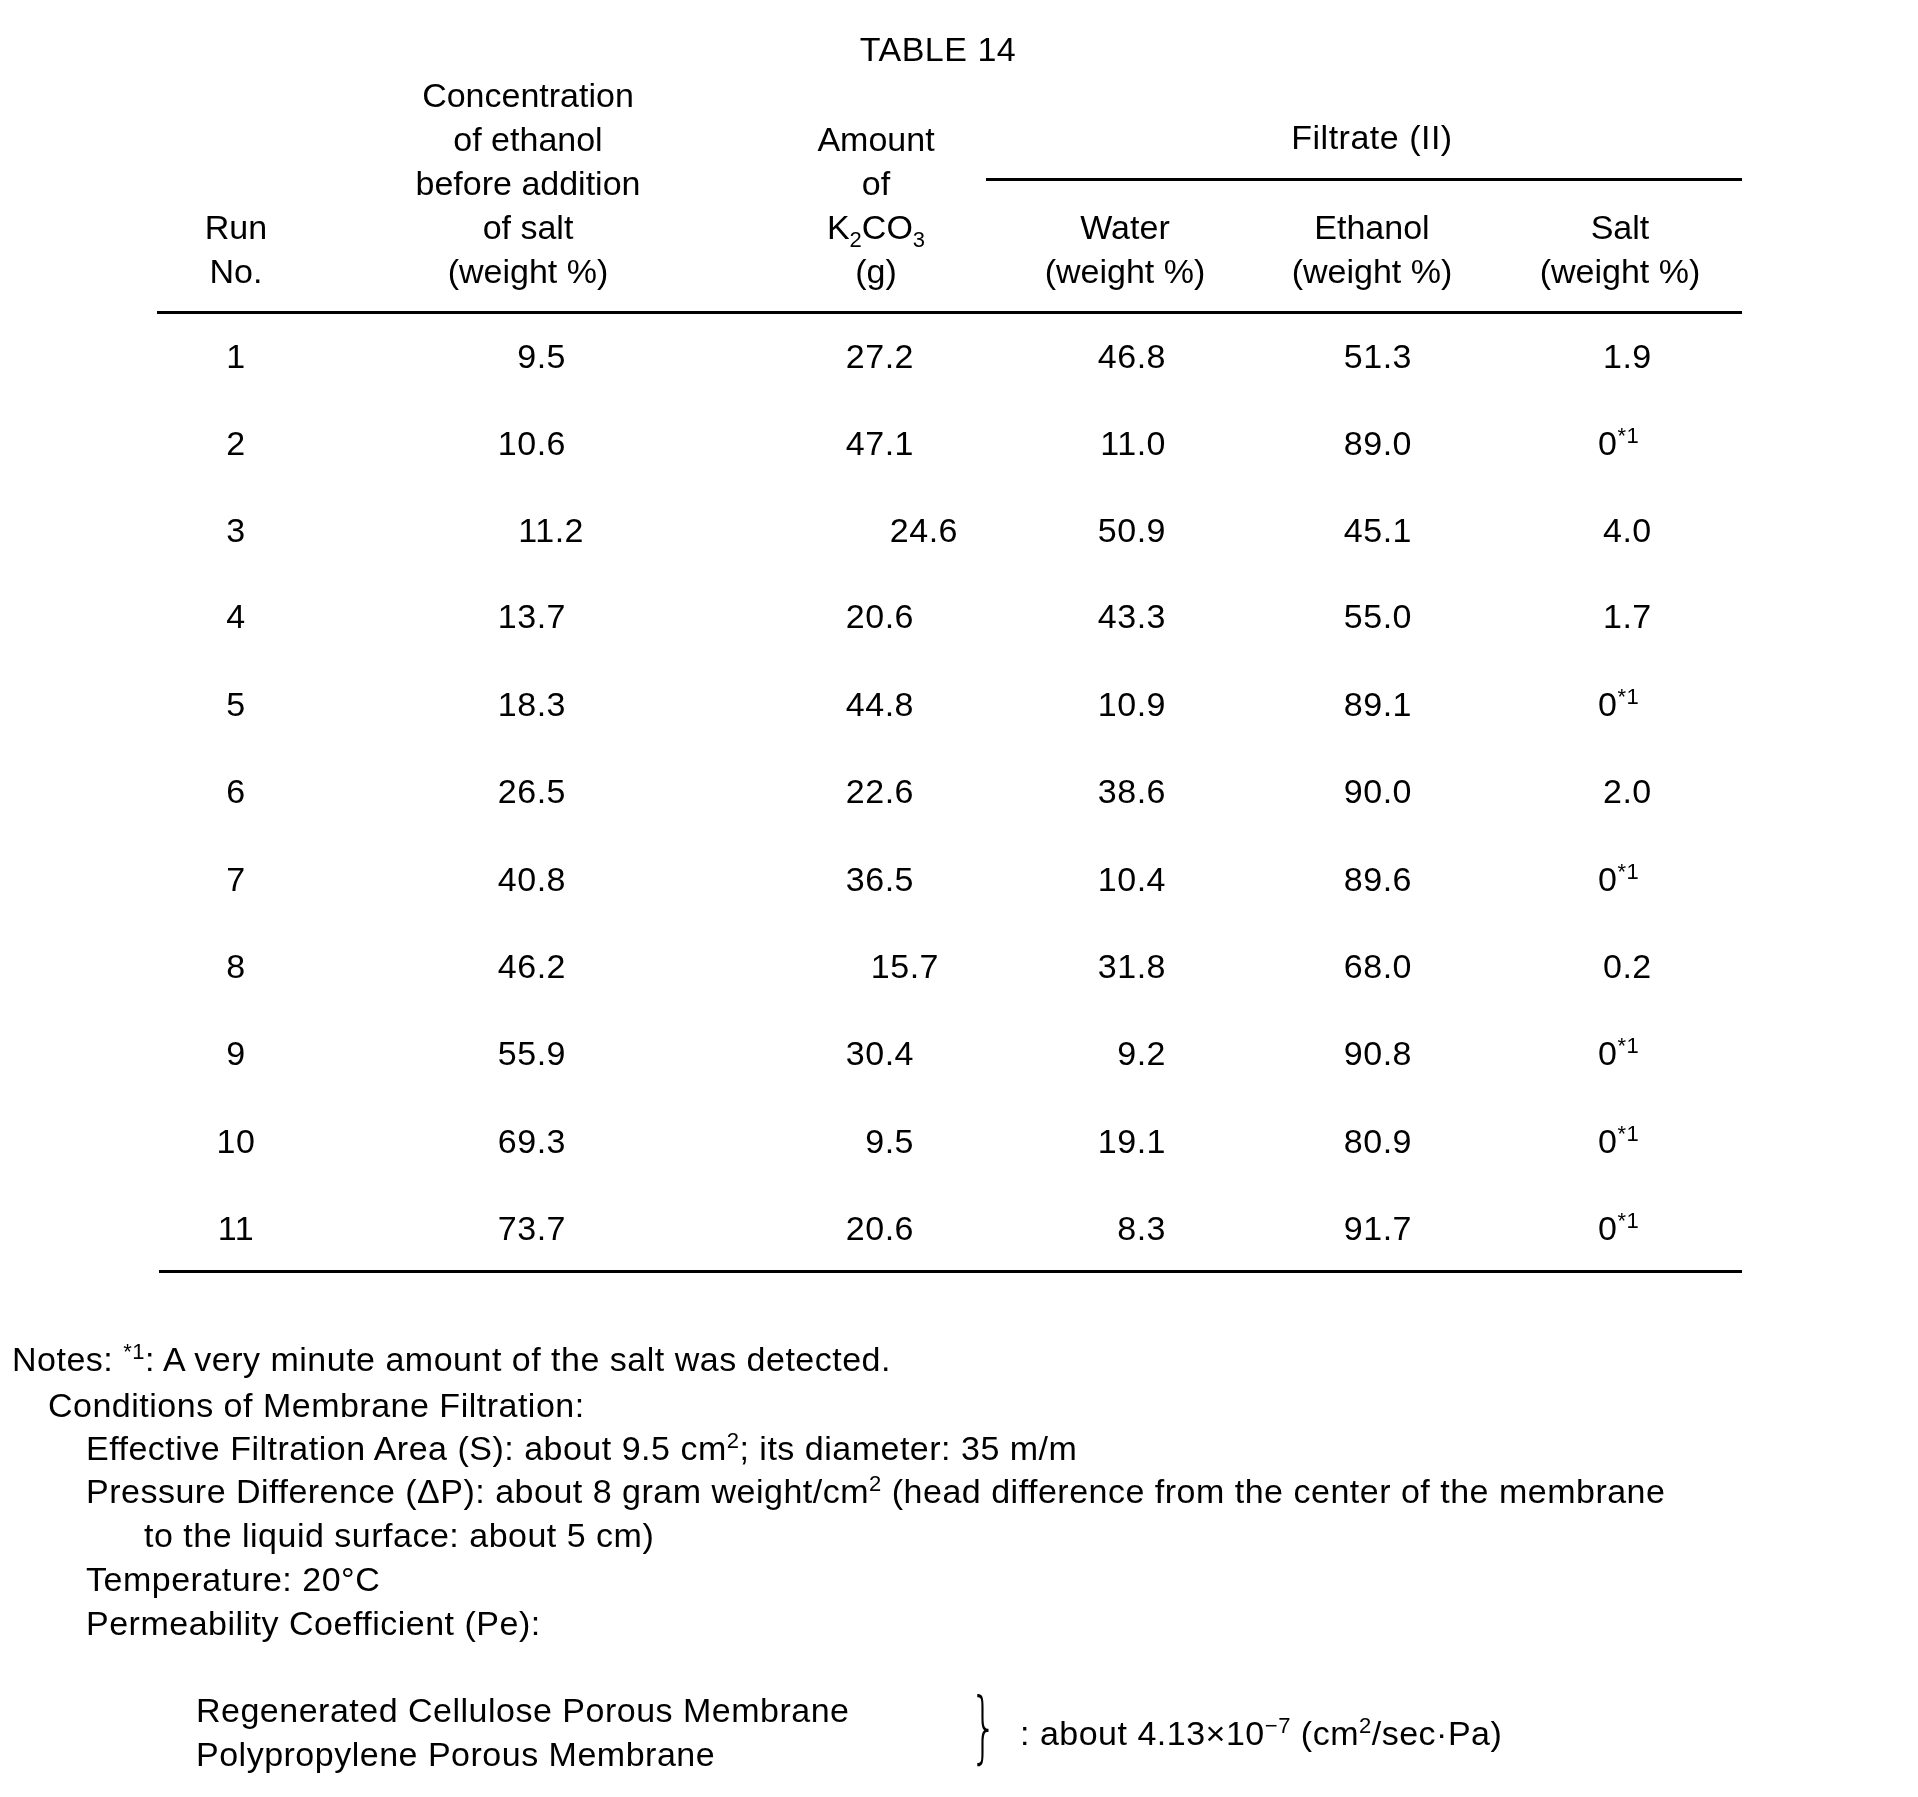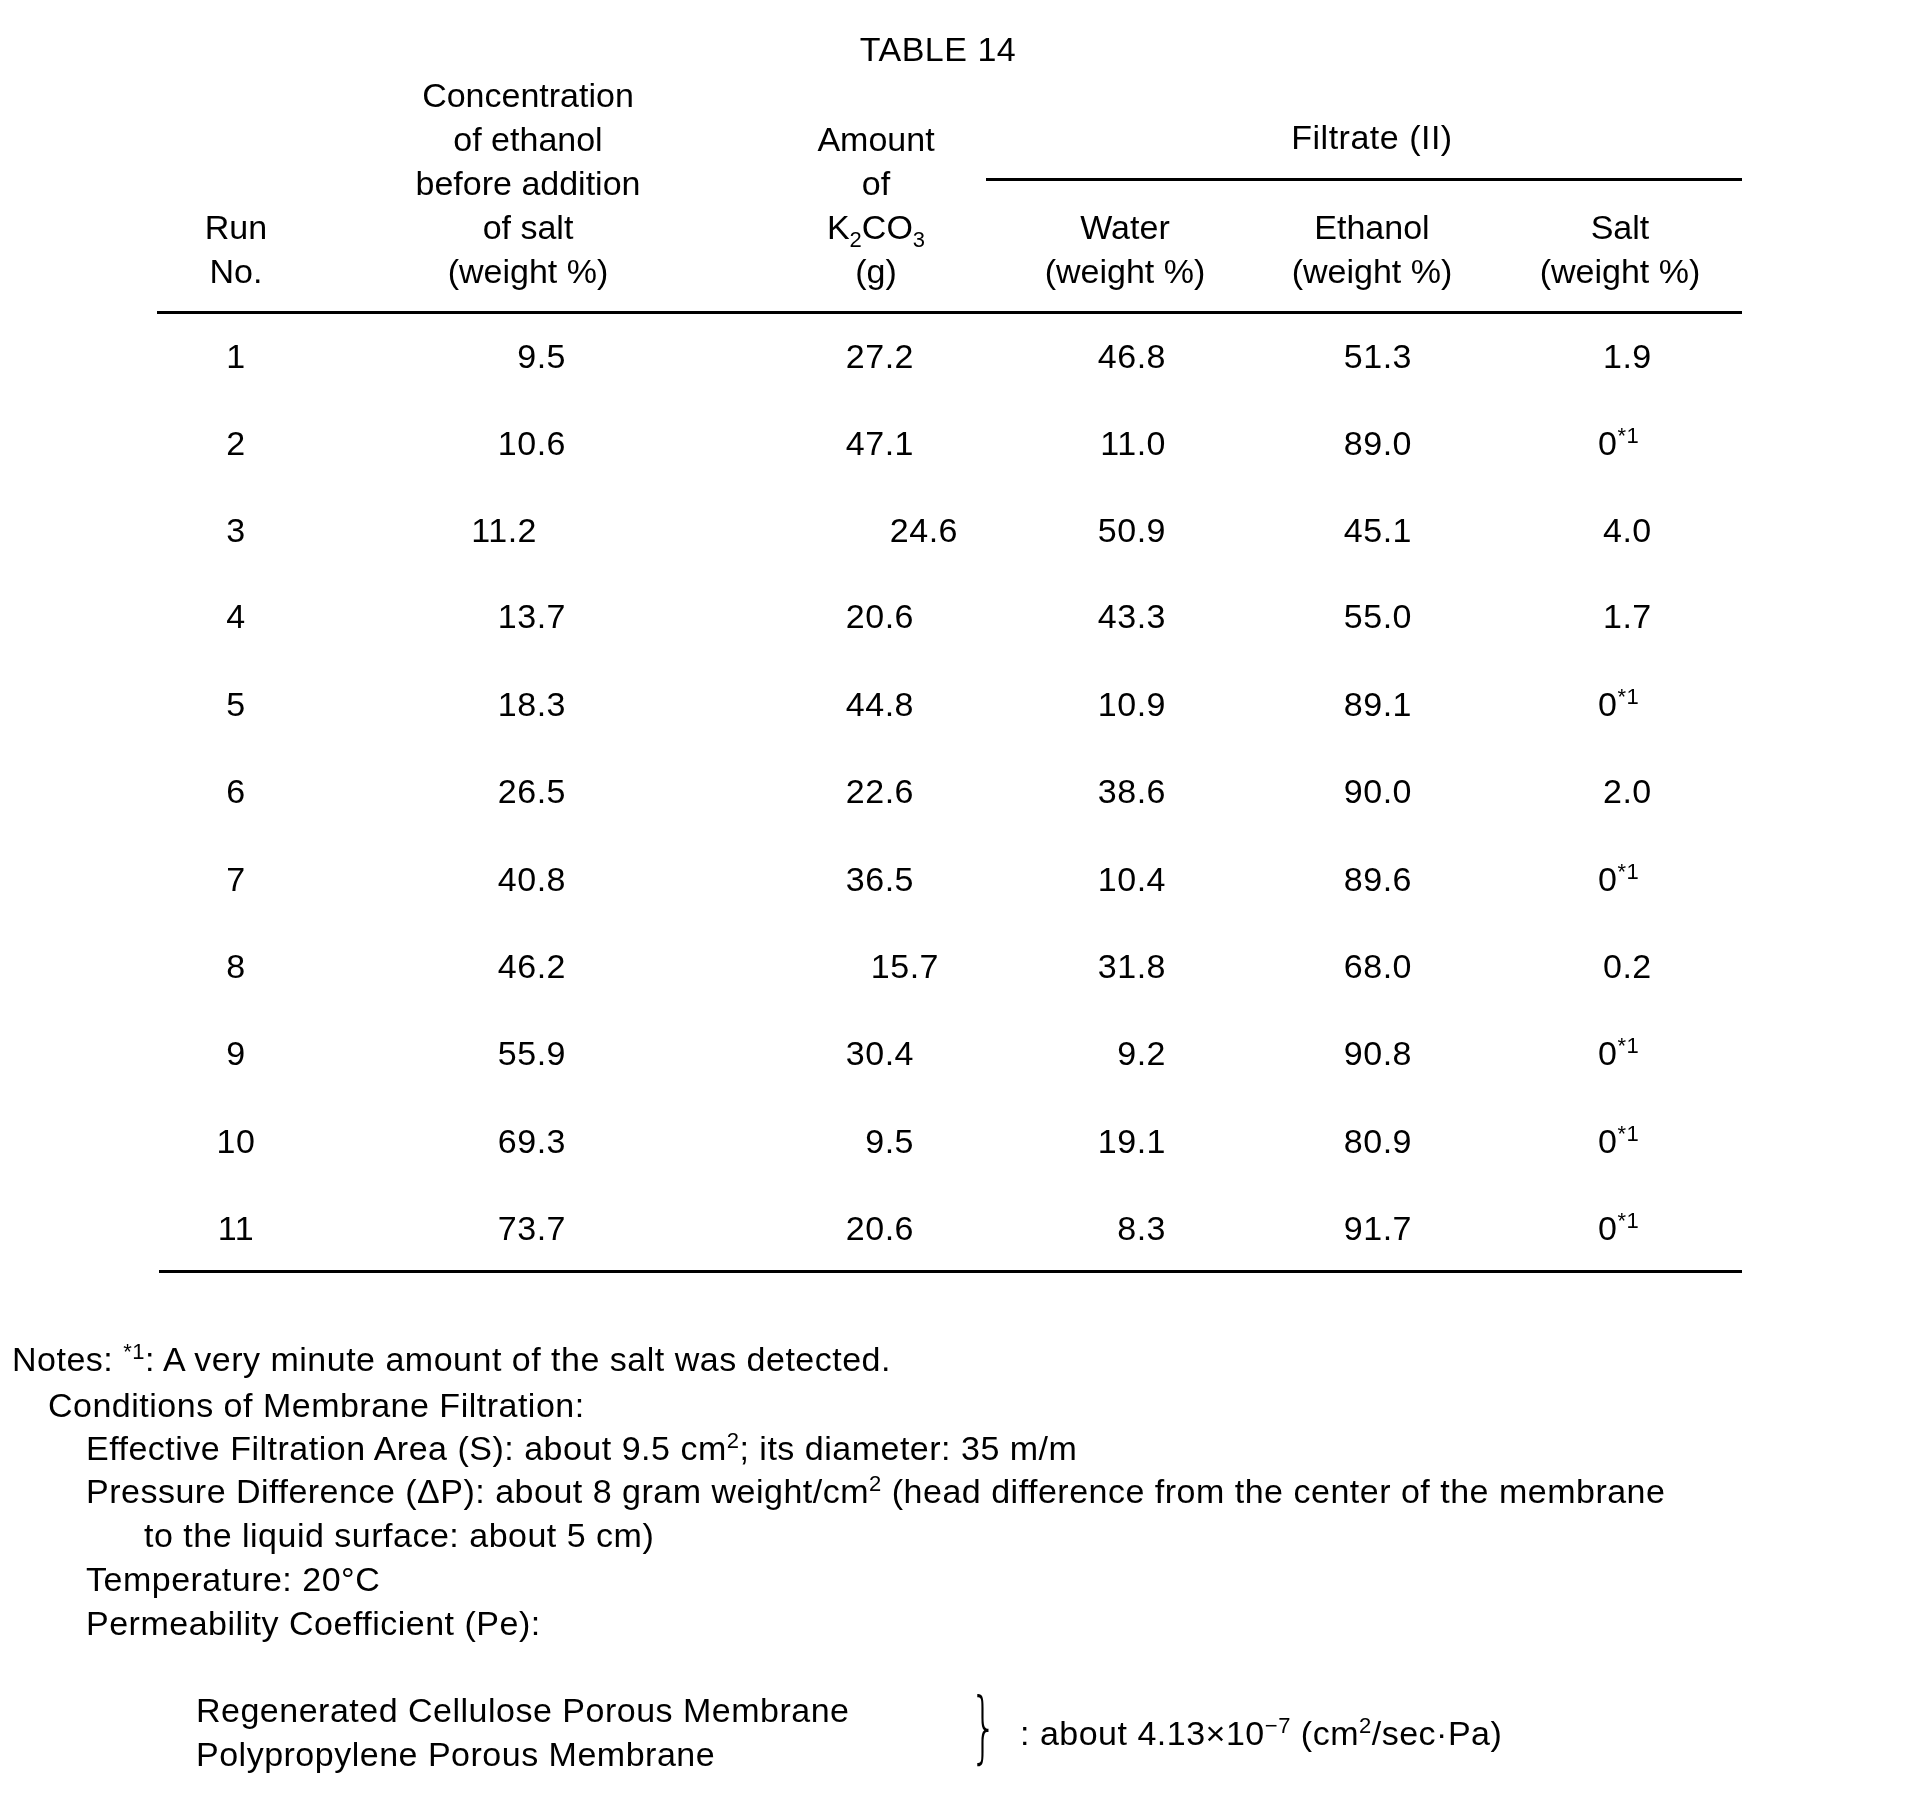--- a/index.html
+++ b/index.html
@@ -69,21 +69,21 @@
     <div>
       <div class="abs txt c" style="left: 236px; top: 426px;">2</div>
       <div class="abs txt r" style="left: 566px; top: 426px;">10.6</div>
       <div class="abs txt r" style="left: 914px; top: 426px;">47.1</div>
       <div class="abs txt r" style="left: 1166px; top: 426px;">11.0</div>
       <div class="abs txt r" style="left: 1412px; top: 426px;">89.0</div>
       <div class="abs txt" style="left: 1598px; top: 426px;"><span>0</span><sup>*1</sup></div>
     </div>
     <div>
       <div class="abs txt c" style="left: 236px; top: 513px;">3</div>
-      <div class="abs txt r" style="left: 537px; top: 513px;">11.2</div>
+      <div class="abs txt r" style="left: 584px; top: 513px;">11.2</div>
       <div class="abs txt r" style="left: 958px; top: 513px;">24.6</div>
       <div class="abs txt r" style="left: 1166px; top: 513px;">50.9</div>
       <div class="abs txt r" style="left: 1412px; top: 513px;">45.1</div>
       <div class="abs txt" style="left: 1603px; top: 513px;"><span>4.0</span></div>
     </div>
     <div>
       <div class="abs txt c" style="left: 236px; top: 599px;">4</div>
       <div class="abs txt r" style="left: 566px; top: 599px; text-align: right;">13.7</div>
       <div class="abs txt r" style="left: 914px; top: 599px;">20.6</div>
       <div class="abs txt r" style="left: 1166px; top: 599px;">43.3</div>

